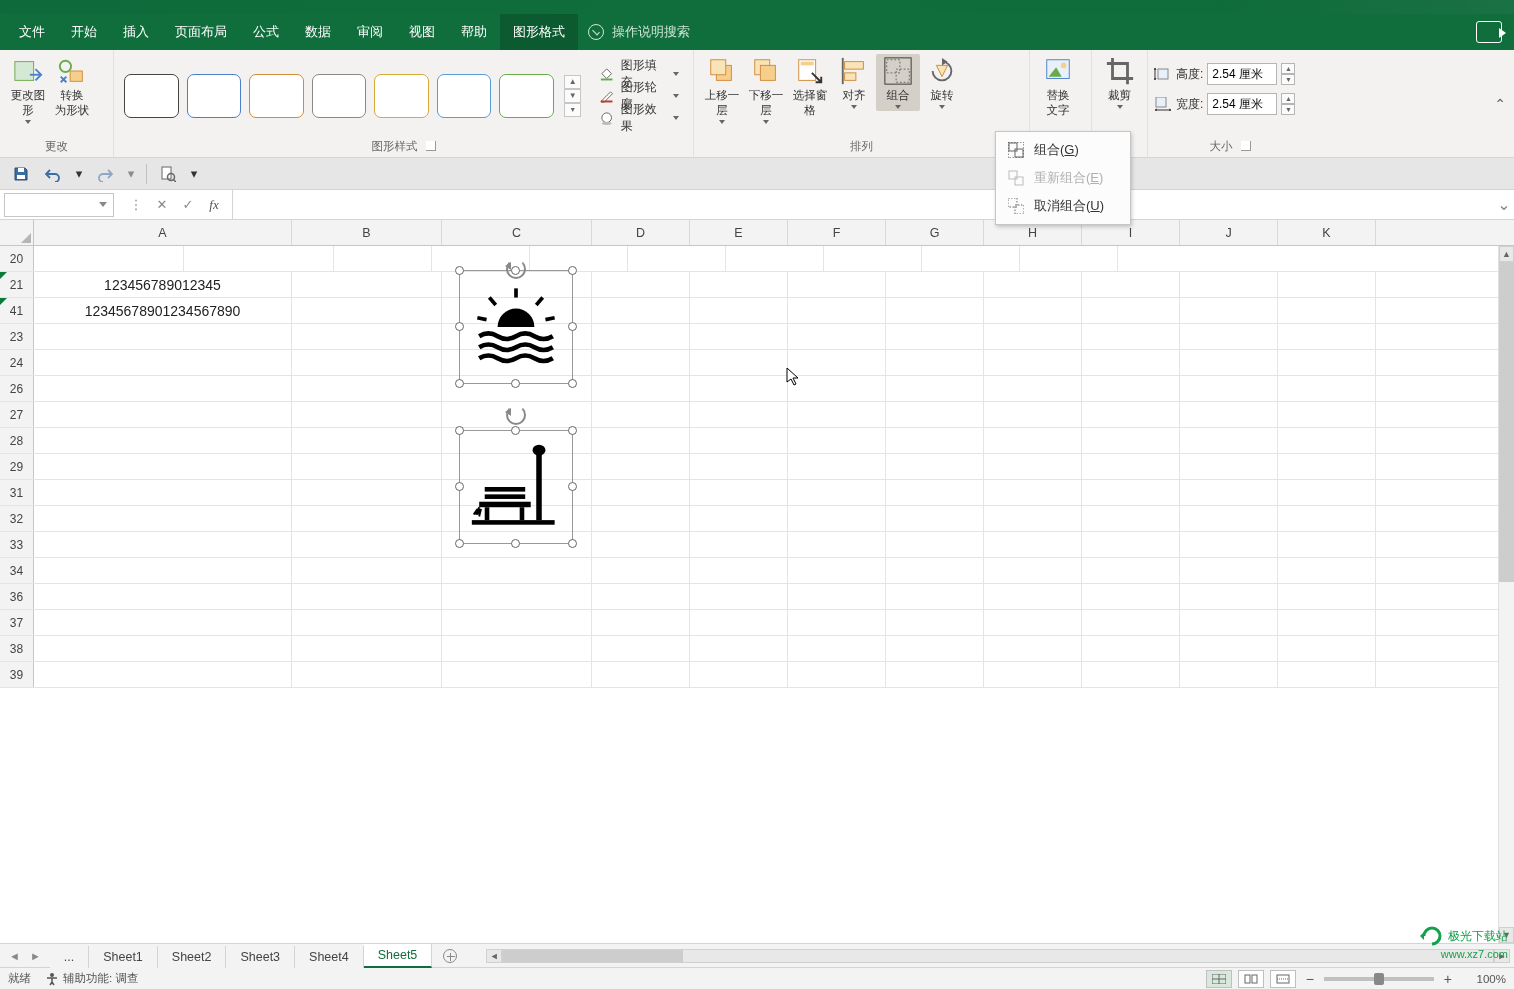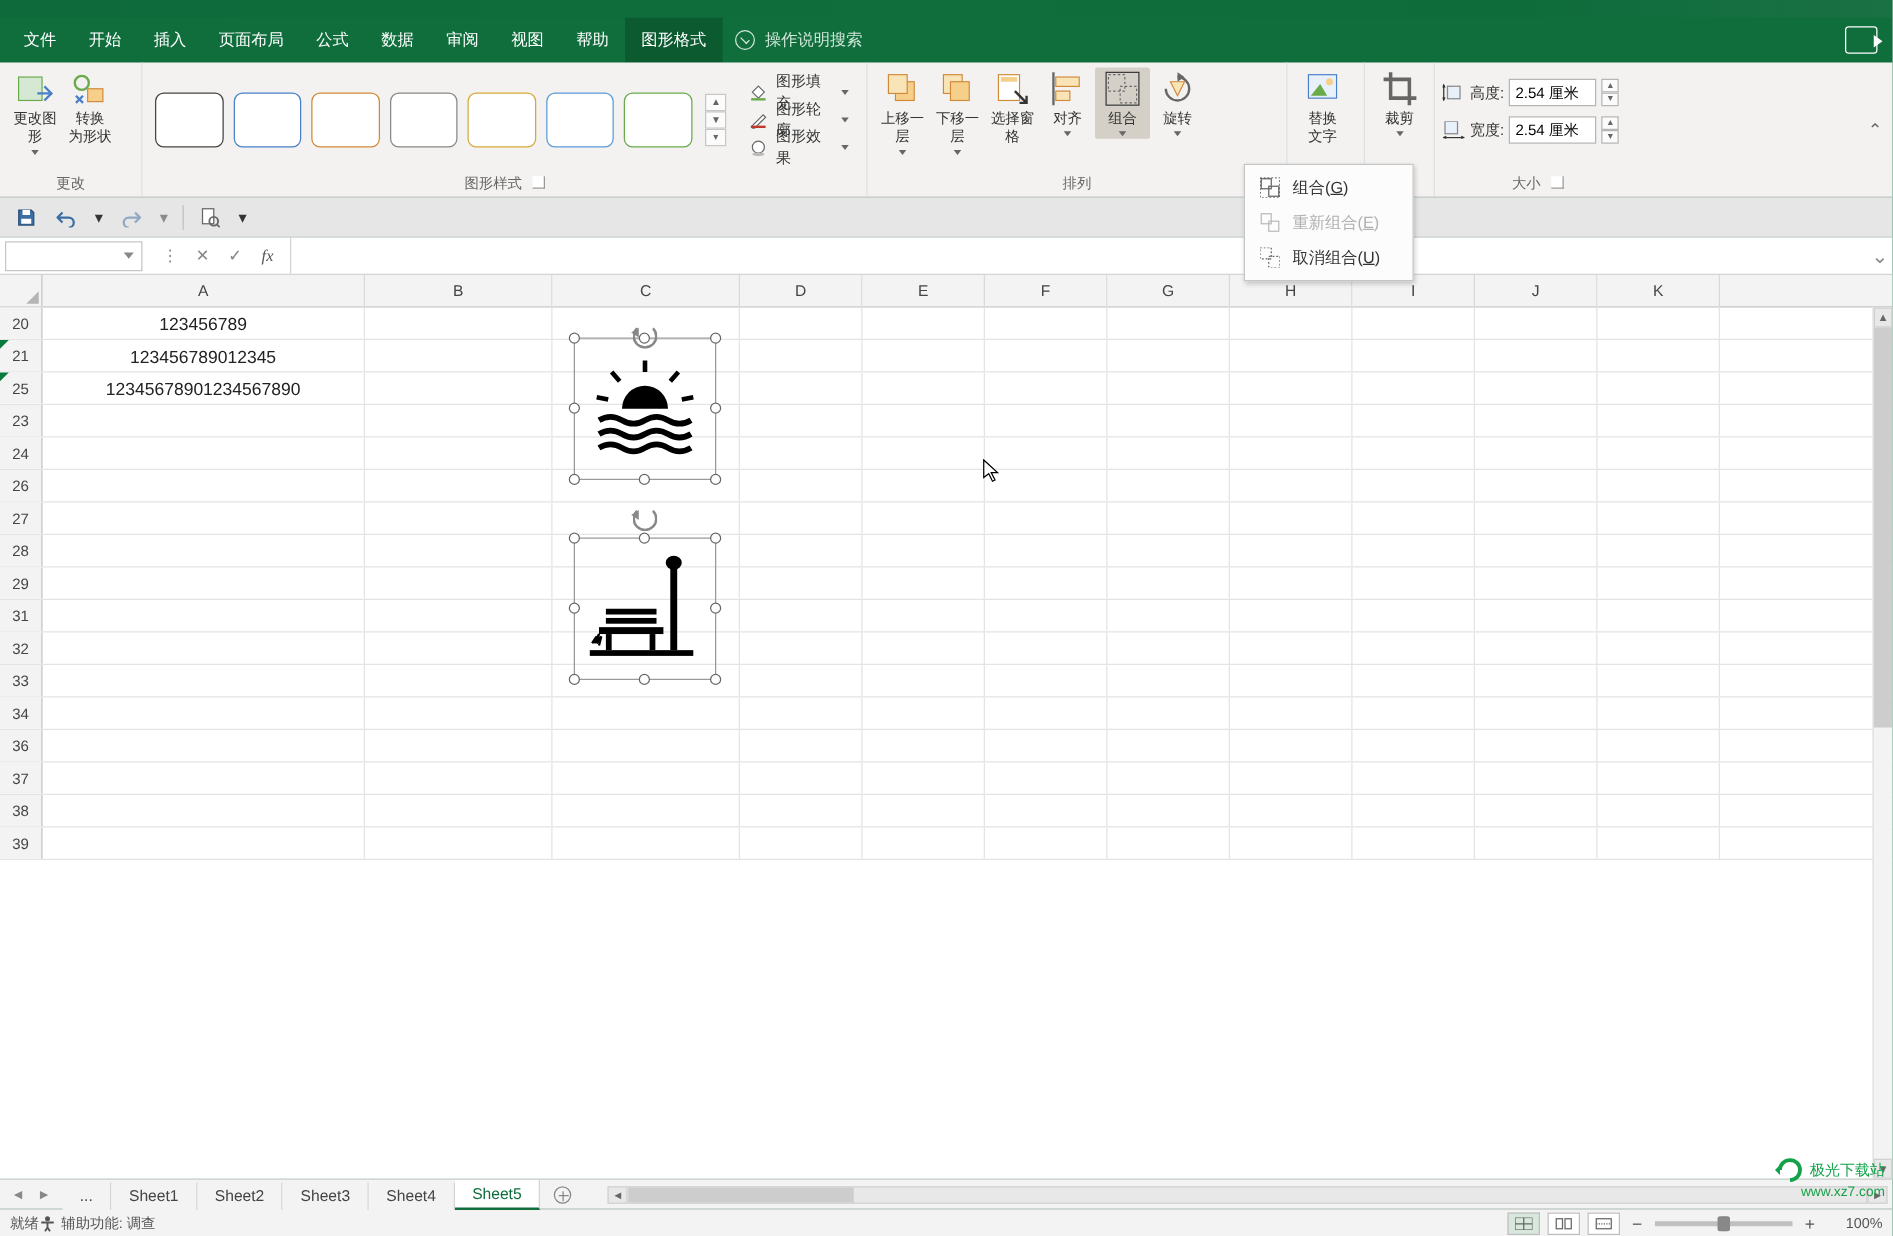--- a/index.html
+++ b/index.html
@@ -109,21 +109,21 @@
 .sheet-add{width:24px;height:24px;display:flex;align-items:center;justify-content:center;margin-left:6px;}
 .sheet-add div{width:14px;height:14px;border:1px solid #888;border-radius:50%;position:relative;}
 .sheet-add div::before{content:"";position:absolute;left:3px;top:6px;width:8px;height:1px;background:#888;}
 .sheet-add div::after{content:"";position:absolute;left:6px;top:3px;width:1px;height:8px;background:#888;}
 .hscroll{flex:1;margin-left:20px;height:16px;display:flex;align-items:center;padding:0 4px;}
 .hscroll .track{flex:1;height:14px;background:#e8e8e8;border:1px solid #d0d0d0;position:relative;}
 .hscroll .thumb{position:absolute;left:0;top:0;height:100%;width:180px;background:#cdcdcd;}
 .hscroll .arr{width:16px;height:14px;background:#e8e8e8;border:1px solid #d0d0d0;display:flex;align-items:center;justify-content:center;font-size:9px;color:#666;}
 
 
-.status-bar{height:22px;background:#f3f3f3;display:flex;align-items:center;padding:0 8px;font-size:11.5px;color:#555;border-top:1px solid #d4d4d4;}
+.status-bar{height:22px;background:#f3f3f3;display:flex;align-items:center;padding:0 8px;font-size:11.5px;color:#555;gap:14px;border-top:1px solid #d4d4d4;}
 .status-bar .right{margin-left:auto;display:flex;align-items:center;gap:6px;}
 .view-btn{width:26px;height:18px;border:1px solid #c0c0c0;display:flex;align-items:center;justify-content:center;background:#fff;}
 .view-btn.active{background:#d8e8dc;}
 .zoom-track{width:110px;height:4px;background:#c0c0c0;position:relative;}
 .zoom-track::before{content:"";position:absolute;left:50%;top:-4px;width:1px;height:12px;background:#888;}
 .zoom-thumb{position:absolute;left:calc(50% - 5px);top:-4px;width:10px;height:12px;background:#888;border-radius:2px;}
 
 .cursor{position:absolute;left:786px;top:367px;width:14px;height:20px;pointer-events:none;z-index:200;}
 .cursor svg{width:100%;height:100%;}
 
@@ -471,21 +471,20 @@
         <div class="col-h" style="width: 98px;">G</div>
         <div class="col-h" style="width: 98px;">H</div>
         <div class="col-h" style="width: 98px;">I</div>
         <div class="col-h" style="width: 98px;">J</div>
         <div class="col-h" style="width: 98px;">K</div>
       </div>
   </div>
   <div class="rows" id="rows">
       <div class="row">
         <div class="row-h">20</div>
-        <div class="cell" style="width: 258px;">123456789</div>
         <div class="cell" style="width: 150px;"></div>
         <div class="cell" style="width: 150px;"></div>
         <div class="cell" style="width: 98px;"></div>
         <div class="cell" style="width: 98px;"></div>
         <div class="cell" style="width: 98px;"></div>
         <div class="cell" style="width: 98px;"></div>
         <div class="cell" style="width: 98px;"></div>
         <div class="cell" style="width: 98px;"></div>
         <div class="cell" style="width: 98px;"></div>
         <div class="cell" style="width: 98px;"></div>
@@ -498,21 +497,21 @@
         <div class="cell" style="width: 98px;"></div>
         <div class="cell" style="width: 98px;"></div>
         <div class="cell" style="width: 98px;"></div>
         <div class="cell" style="width: 98px;"></div>
         <div class="cell" style="width: 98px;"></div>
         <div class="cell" style="width: 98px;"></div>
         <div class="cell" style="width: 98px;"></div>
         <div class="cell" style="width: 98px;"></div>
       </div>
       <div class="row">
-        <div class="row-h err">25</div>
+        <div class="row-h err">41</div>
         <div class="cell" style="width: 258px;">12345678901234567890</div>
         <div class="cell" style="width: 150px;"></div>
         <div class="cell" style="width: 150px;"></div>
         <div class="cell" style="width: 98px;"></div>
         <div class="cell" style="width: 98px;"></div>
         <div class="cell" style="width: 98px;"></div>
         <div class="cell" style="width: 98px;"></div>
         <div class="cell" style="width: 98px;"></div>
         <div class="cell" style="width: 98px;"></div>
         <div class="cell" style="width: 98px;"></div>

